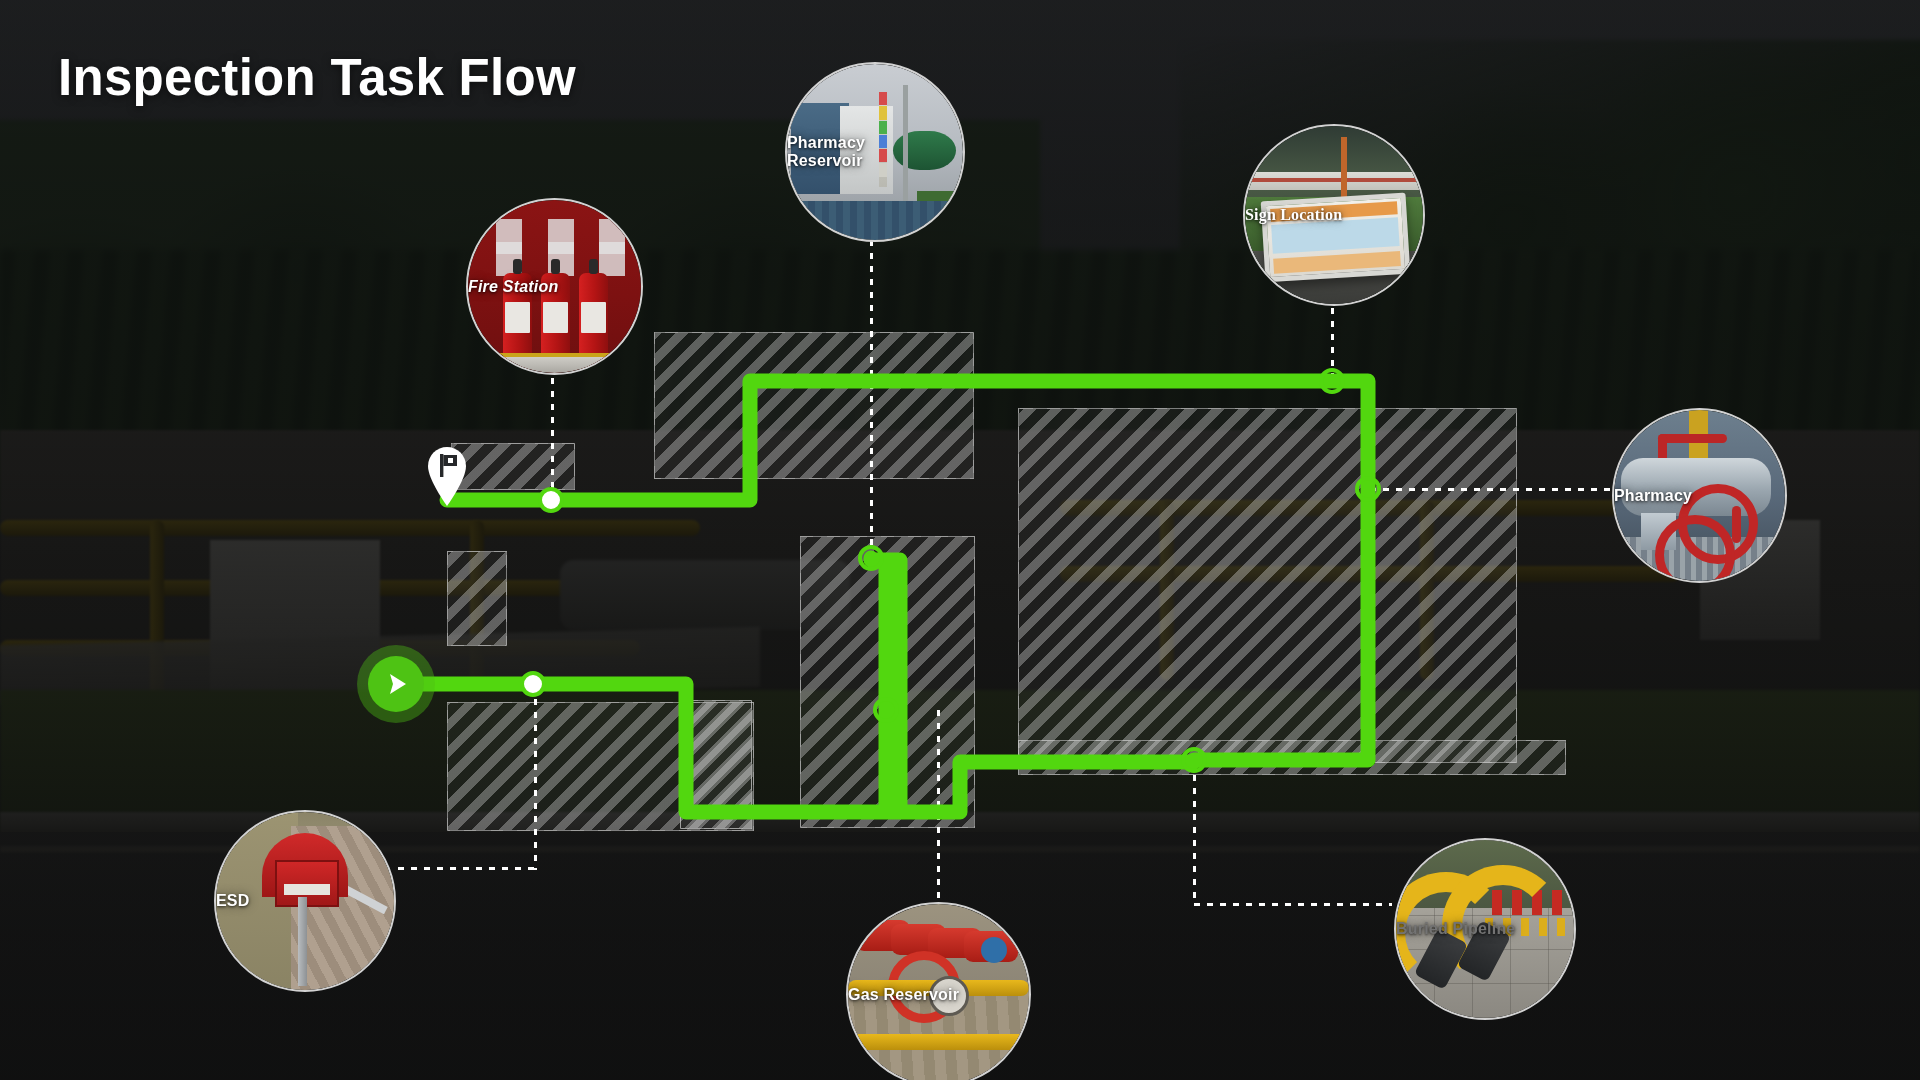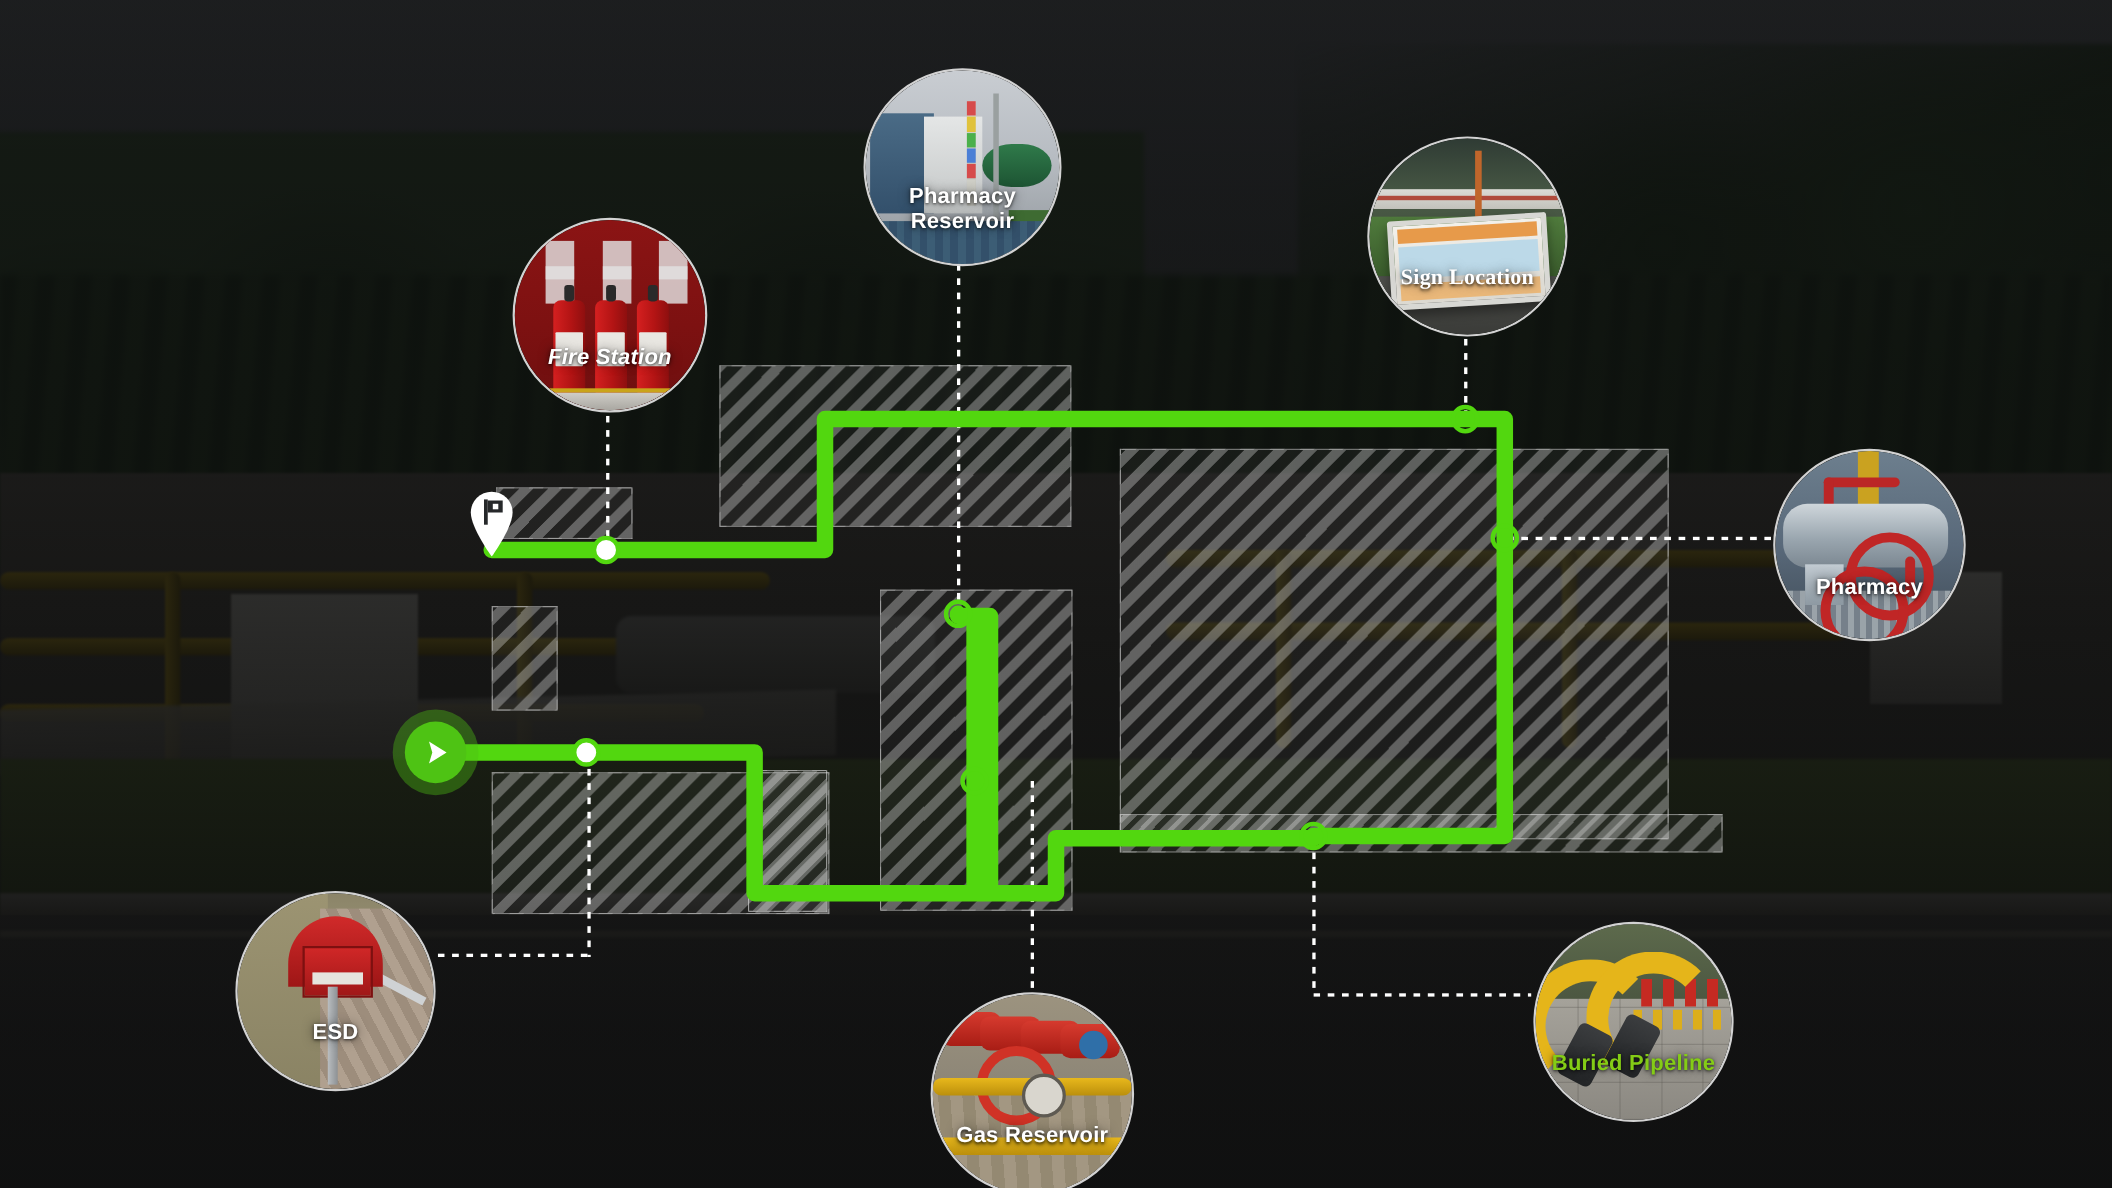--- a/index.html
+++ b/index.html
@@ -185,30 +185,29 @@
   .node .photo {
     position: absolute; inset: 0;
     border-radius: 50%;
     overflow: hidden;
   }
   .node .label {
     position: absolute;
     left: 0; right: 0;
     top: 50%;
     transform: translateY(-50%);
-    text-align: center;
+    text-align: left;
     color: #ffffff;
     font-weight: bold;
-    font-size: 20px;
+    font-size: 16px;
     line-height: 1.14;
     letter-spacing: .2px;
     text-shadow: 0 1px 3px rgba(0,0,0,0.75), 0 0 10px rgba(0,0,0,0.55);
     pointer-events: none;
     white-space: pre-line;
-    margin-top: 38px;
   }
 
   
   .ph-fire {
     background: linear-gradient(#8b1414 0%, #7d1111 55%, #6d0f0f 100%);
   }
   .ph-fire .vent {
     position: absolute; width: 15%; height: 20%;
     background: rgba(226,226,226,0.82);
   }
@@ -539,18 +538,19 @@
         <div class="photo ph-bur">
           <div class="back"></div>
           <div class="slab"></div>
           <div class="redrow"></div>
           <div class="yrow"></div>
           <div class="ybend" style="left:-6%; top:18%; width:46%; height:46%"></div>
           <div class="ybend" style="left:26%; top:14%; width:46%; height:46%"></div>
           <div class="blk" style="left:16%; top:52%; transform:rotate(28deg)"></div>
           <div class="blk" style="left:40%; top:48%; transform:rotate(28deg)"></div>
         </div>
-        <div class="label" style="color: #84cc16;">Buried Pipeline</div>
+        <div class="label" style="color: #737373;">Buried Pipeline</div>
       </div>
     </div>
 
+  <div id="title">Inspection Task Flow</div>
 
 </div>
 
 </body></html>

